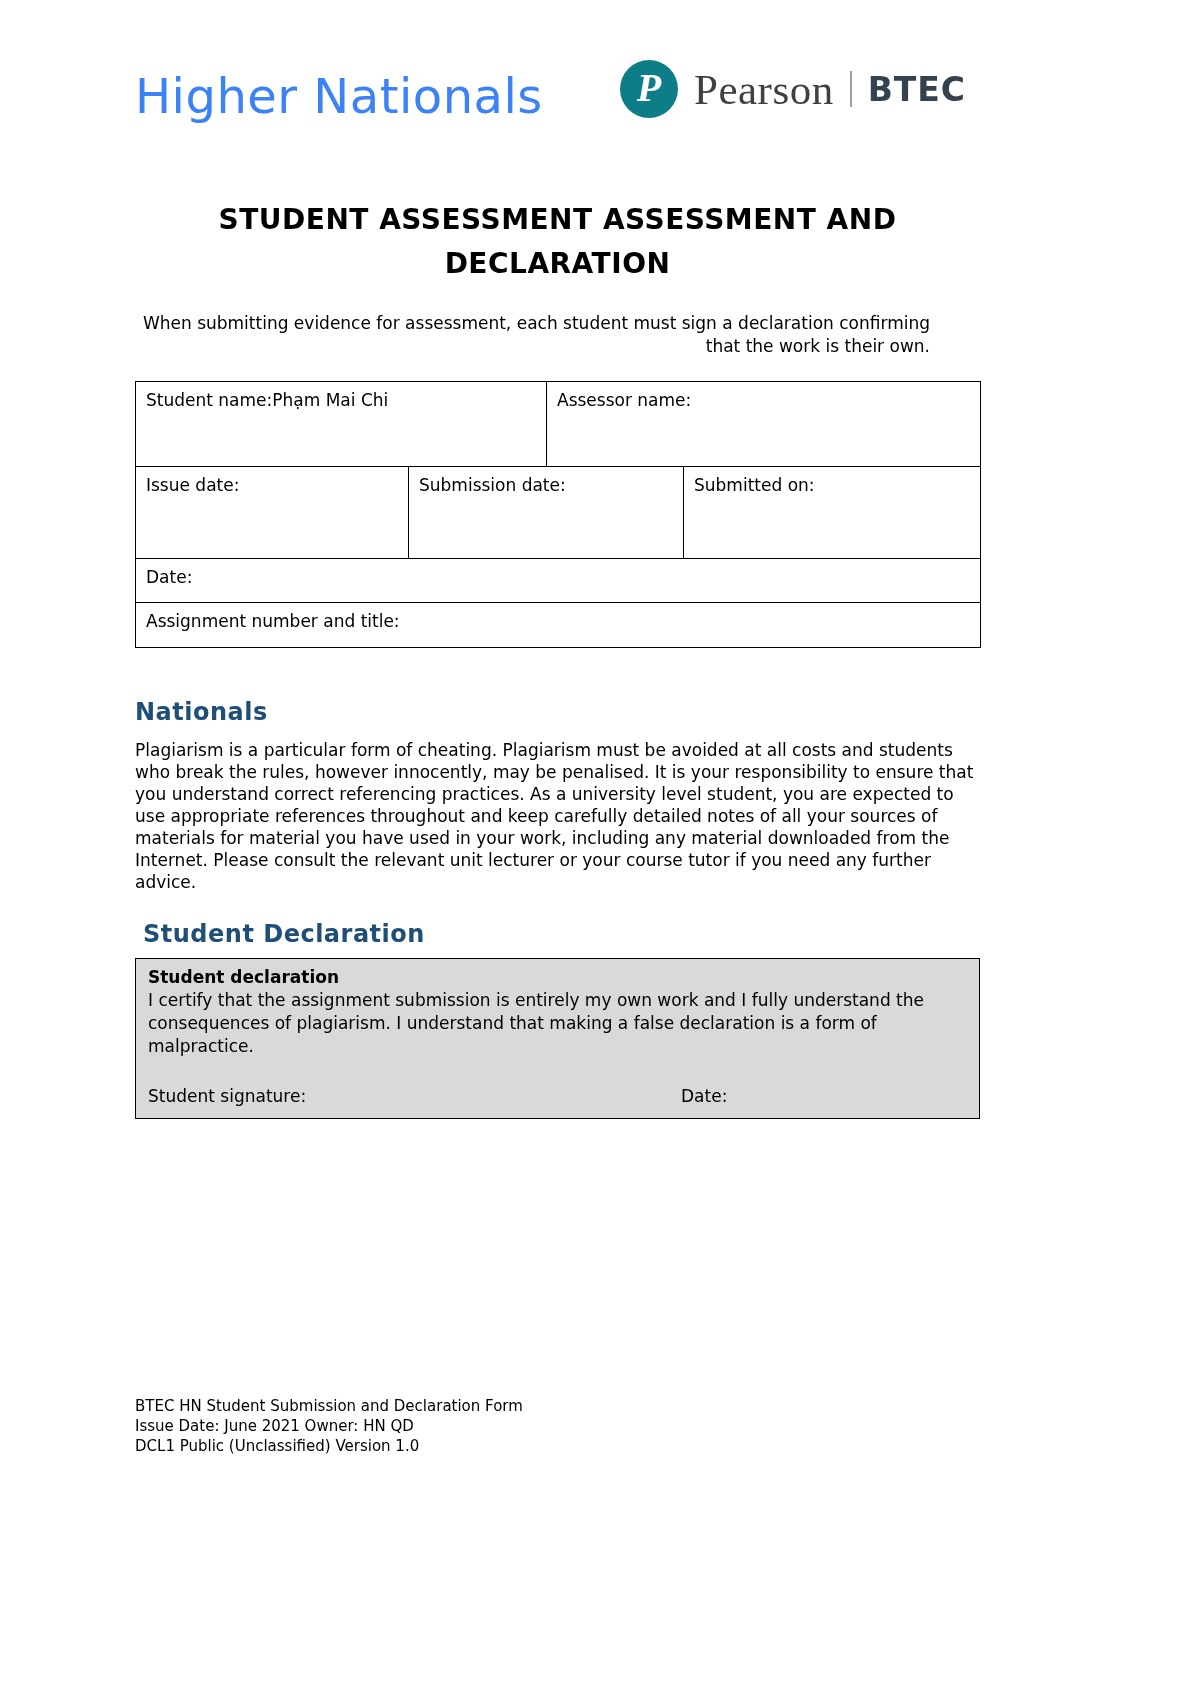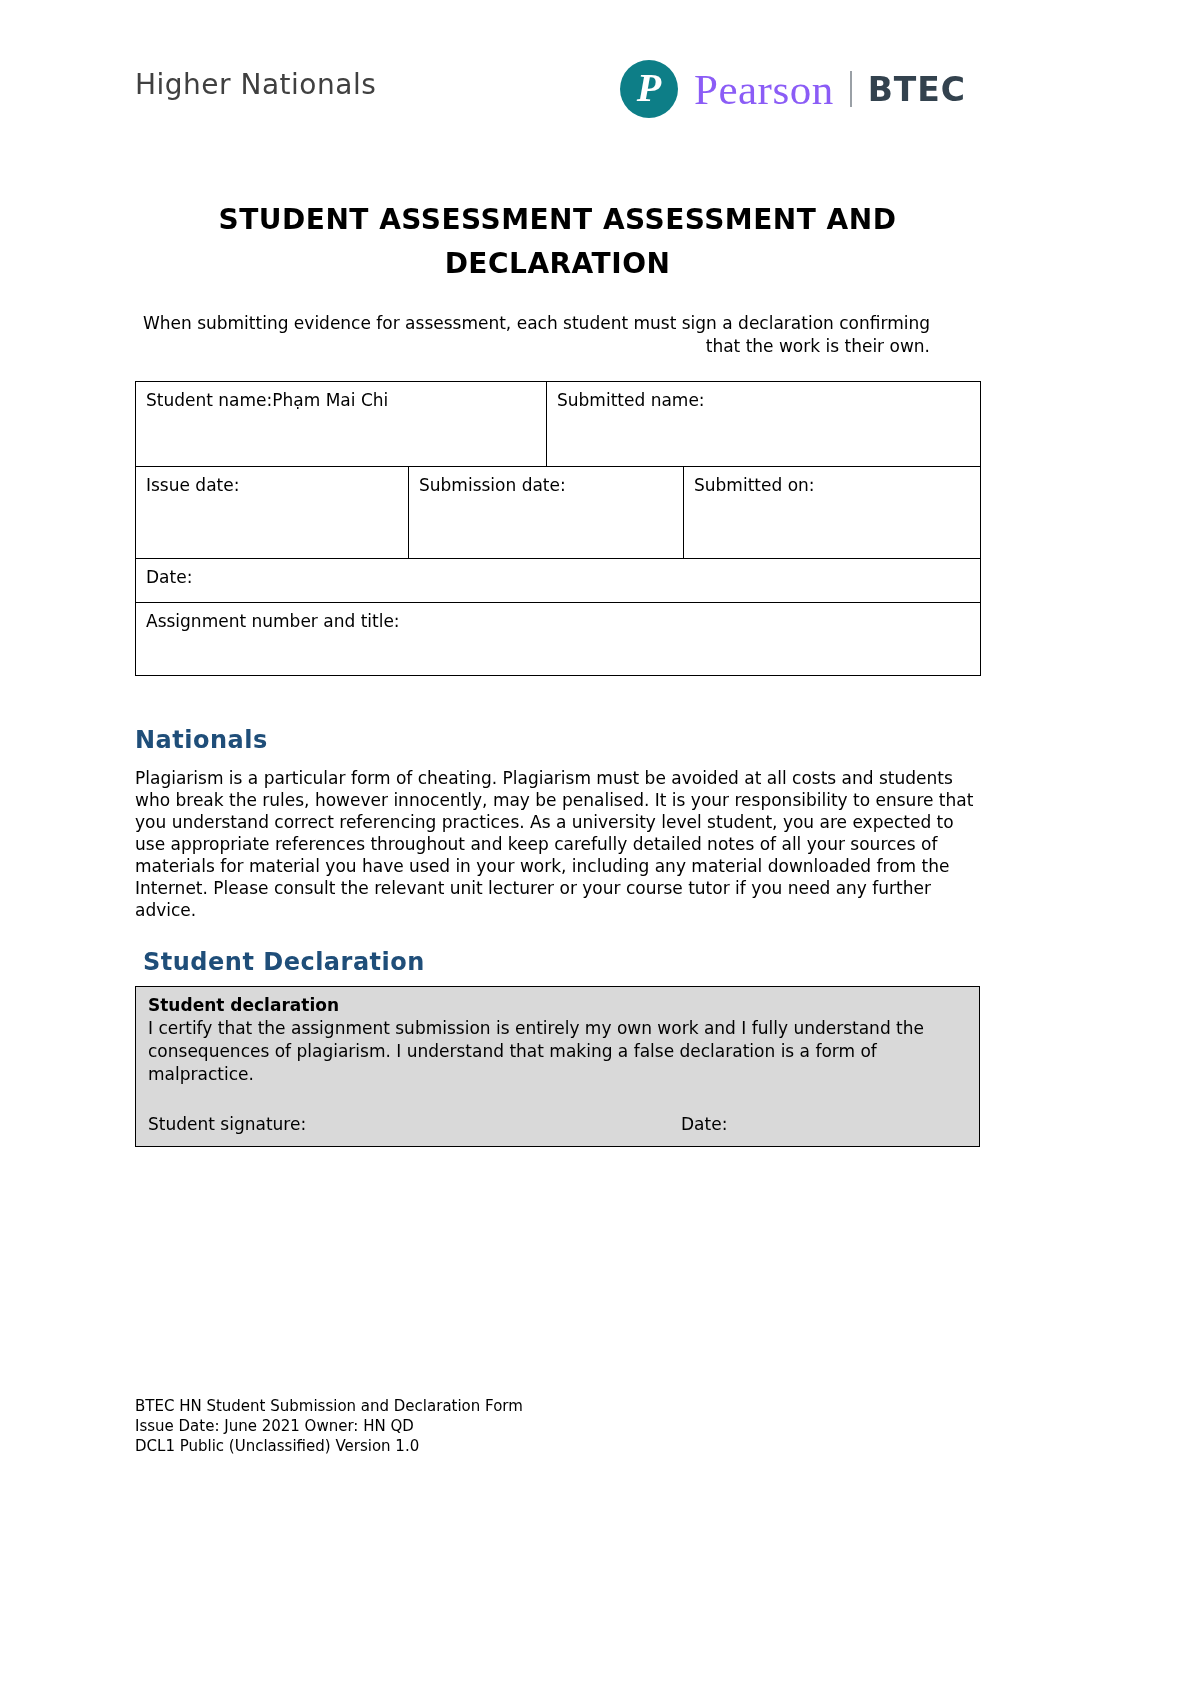--- a/index.html
+++ b/index.html
@@ -10,35 +10,35 @@
     position: relative;
     font-family: "DejaVu Sans", "Liberation Sans", sans-serif;
     color: #000000;
   }
   .page { position: relative; width: 1200px; height: 1696px; }
 
   
   .header { position: relative; height: 132px; }
   .brand {
     position: absolute; left: 135px; top: 68px;
-    font-size: 28px; font-weight: 400; color: #404040; letter-spacing: 0.5px;
+    font-size: 48px; font-weight: 400; color: #3b82f6; letter-spacing: 0.5px;
   }
   .logo { position: absolute; left: 620px; top: 60px; display: flex; align-items: center; }
   .logo-circle {
     width: 58px; height: 58px; border-radius: 50%;
     background: #0d7e87; display: flex; align-items: center; justify-content: center;
     flex: 0 0 auto;
   }
   .logo-p {
     color: #ffffff; font-family: "Liberation Serif", serif;
     font-size: 40px; font-weight: bold; font-style: italic; line-height: 1;
     transform: translateY(-1px);
   }
   .logo-pearson {
-    font-family: "Liberation Serif", serif; font-size: 43px; color: #8b5cf6;
+    font-family: "Liberation Serif", serif; font-size: 43px; color: #404040;
     margin-left: 16px; letter-spacing: 0.5px;
   }
   .logo-sep { width: 2px; height: 36px; background: #9aa0a6; margin: 0 16px; }
   .logo-btec {
     font-size: 33px; font-weight: bold; color: #33424e; letter-spacing: 1px;
   }
 
   
   .content { margin-left: 135px; width: 845px; }
 
@@ -57,21 +57,21 @@
     margin-top: 23px; width: 845px; border-collapse: collapse; table-layout: fixed;
   }
   .form-table td {
     border: 1.5px solid #000000; vertical-align: top;
     padding: 7px 10px; font-size: 17px; line-height: 22px;
   }
   .row-names td { height: 85px; }
   .row-dates td { height: 92px; }
   .row-programme td { height: 88px; }
   .row-unit td { height: 44px; }
-  .row-assignment td { height: 73px; margin-top: 15px; }
+  .row-assignment td { height: 45px; margin-top: 15px; }
 
   
   .section-heading {
     margin-top: 50px; font-size: 24px; font-weight: bold; color: #1f4e79;
     letter-spacing: 0.5px;
   }
   .plagiarism-body {
     margin-top: 13px; font-size: 17px; line-height: 22px; width: 845px;
   }
   .decl-heading { margin-top: 27px; margin-left: 8px; }
@@ -126,21 +126,21 @@
           <col style="width:138px">
           <col style="width:137px">
           <col style="width:297px">
       </colgroup>
       <tbody>
         <tr class="row-names">
           <td colspan="2">
             <span>Student name:</span><span>Phạm Mai Chi</span>
           </td>
           <td colspan="2">
-            <span>Submitted name:</span>
+            <span>Assessor name:</span>
           </td>
         </tr>
         <tr class="row-dates">
           <td>
             <span>Issue date:</span>
           </td>
           <td colspan="2">
             <span>Submission date:</span>
           </td>
           <td>

